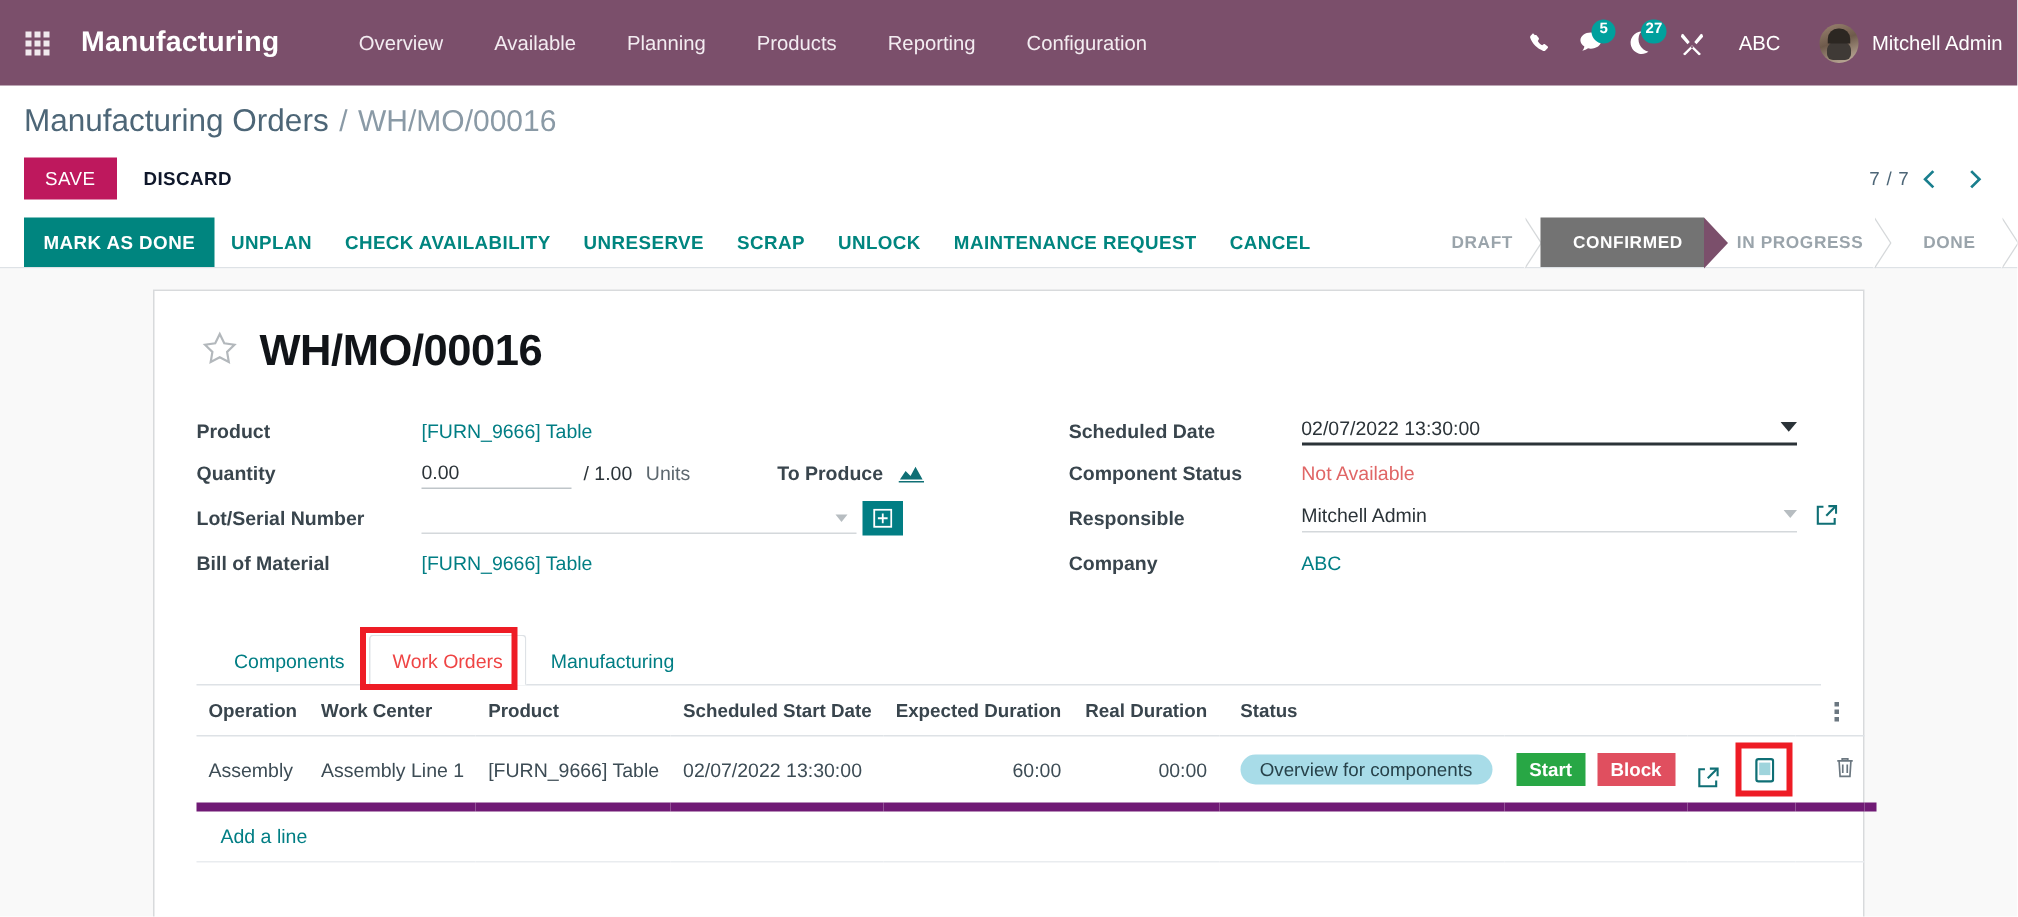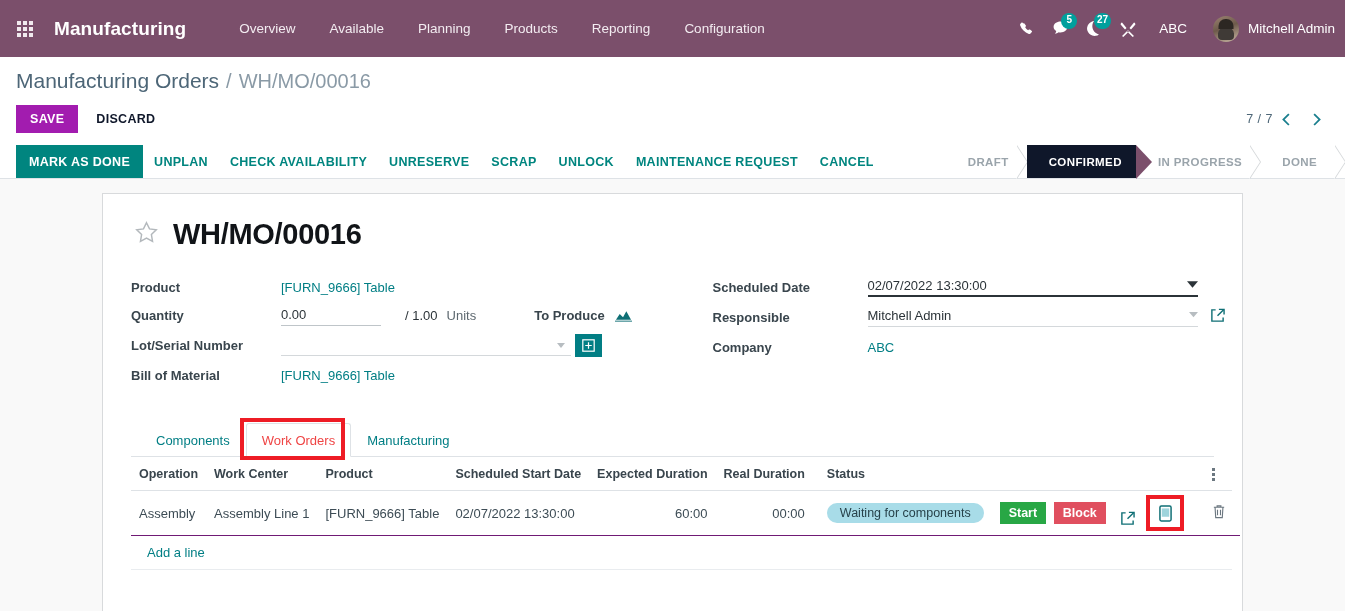--- a/index.html
+++ b/index.html
@@ -93,22 +93,22 @@
     font-size: 21px; color: #4d6677; cursor: pointer;
   }
   .bc-sep { font-size: 20px; color: #8a9aa6; margin: 0 7px; }
   .bc-cur { font-size: 20px; color: #8a9aa6; }
 
   .btn-row {
     display: flex; align-items: center; padding: 10px 0 12px 0;
     position: relative;
   }
   .btn-save {
-    background: #a21caf; color: #fff; border: none;
-    font-size: 12.5px; font-weight: bold; letter-spacing: .3px;
+    background: #be185d; color: #fff; border: none;
+    font-size: 12.5px; font-weight: normal; letter-spacing: .3px;
     padding: 7px 14px; cursor: pointer;
   }
   .btn-discard {
     background: none; border: none; color: #0f172a;
     font-size: 12.5px; font-weight: bold; letter-spacing: .3px;
     padding: 7px 14px; cursor: pointer; margin-left: 4px;
   }
   .pager {
     margin-left: auto; display: flex; align-items: center;
     font-size: 12.5px; color: #4d6677;
@@ -151,21 +151,21 @@
   }
   .st:not(.active)::before {
     content: ""; position: absolute; right: 0px; top: 50%;
     transform: translateY(-50%);
     border-left: 11px solid #ffffff;
     border-top: 17px solid transparent;
     border-bottom: 17px solid transparent;
     z-index: 2;
   }
   .st.active {
-    background: #0f172a; color: #ffffff; z-index: 3;
+    background: #737373; color: #ffffff; z-index: 3;
     padding-right: 14px;
   }
   .st.active::after {
     content: ""; position: absolute; right: -16px; top: 0;
     border-left: 16px solid #7b4f6b;
     border-top: 17px solid transparent;
     border-bottom: 17px solid transparent;
     z-index: 3;
   }
   .st.first { padding-left: 26px; }
@@ -202,21 +202,21 @@
   .link { color: #017e84; cursor: pointer; font-size: 13px; }
   .danger { color: #e06666; font-size: 13px; }
 
   .inp-under {
     border: none; border-bottom: 1px solid #bfc5c9;
     background: transparent; font-family: inherit;
     font-size: 13px; color: #2b3338; padding: 2px 0 3px 0;
     outline: none;
   }
   .qty-in { width: 100px; }
-  .qty-rest { font-size: 13px; color: #2b3338; margin-left: 24px; }
+  .qty-rest { font-size: 13px; color: #2b3338; margin-left: 8px; }
   .qty-units { font-size: 13px; color: #5d686f; margin-left: 9px; }
   .to-produce {
     font-size: 13px; font-weight: bold; color: #39454d;
     margin-left: 58px; display: flex; align-items: center;
   }
   .lot-wrap { display: flex; align-items: center; width: 100%; }
   .lot-in {
     width: 290px; border-bottom: 1px solid #d4d8db;
     height: 22px; display: block;
   }
@@ -265,21 +265,21 @@
 
   table.lines { width: 100%; border-collapse: collapse; }
   table.lines th {
     font-size: 12.5px; font-weight: bold; color: #39454d;
     text-align: left; padding: 10px 8px 9px 8px;
     border-bottom: 1px solid #dee2e6; white-space: nowrap;
   }
   table.lines th.num, table.lines td.num { text-align: right; }
   table.lines td {
     font-size: 13px; color: #3d4c55; padding: 8px;
-    border-bottom: 1px solid #701a75; white-space: nowrap;
+    border-bottom: 6px solid #701a75; white-space: nowrap;
   }
   .opt-th { width: 22px; padding-right: 0 !important; }
   .dots-v {
     display: flex; flex-direction: column; gap: 2px;
     align-items: center; cursor: pointer;
   }
   .dots-v i { width: 3px; height: 3px; background: #6b7780; display: block; }
   .pill {
     display: inline-block; background: #a8dce8; color: #27424a;
     font-size: 12.5px; border-radius: 11px; padding: 3px 13px;
@@ -480,20 +480,26 @@
             <span>02/07/2022 13:30:00</span>
             <span style="display:inline-flex;">
               <svg width="11" height="8" viewBox="0 0 12 8">
                     <path d="M0 0h12L6 7z" fill="#2b3338"></path>
                   </svg>
             </span>
           </span>
         </div>
       </div>
 
+      <div class="frow">
+        <div class="flabel">Component Status</div>
+        <div class="fval">
+              <span class="danger">Not Available</span>
+            </div>
+      </div>
 
       <div class="frow" style="min-height:32px;">
         <div class="flabel">Responsible</div>
         <div class="fval">
           <span class="resp-in">
             <span>Mitchell Admin</span>
             <span style="display:inline-flex;">
               <svg width="9" height="6" viewBox="0 0 12 8">
                     <path d="M0 0h12L6 7z" fill="#b7bdc1"></path>
                   </svg>
@@ -549,21 +555,21 @@
       </thead>
       <tbody>
         <tr>
           <td>Assembly</td>
           <td>Assembly Line 1</td>
           <td>[FURN_9666] Table</td>
           <td>02/07/2022 13:30:00</td>
           <td class="num">60:00</td>
           <td class="num">00:00</td>
           <td style="padding-left:14px;">
-            <span class="pill">Waiting for components</span>
+            <span class="pill">Overview for components</span>
           </td>
           <td style="white-space:nowrap;">
             <button class="btn-start">Start</button>
             <button class="btn-block">Block</button>
           </td>
           <td class="icon-cell" style="white-space:nowrap;">
             <span style="display:inline-flex;vertical-align:middle;margin-right:12px;">
               <svg width="15" height="15" viewBox="0 0 16 16">
                     <path d="M6 2H2v12h12v-4" fill="none" stroke="#0f6f75" stroke-width="1.5"></path>
                     <path d="M9.5 1.5H15V7" fill="none" stroke="#0f6f75" stroke-width="1.5"></path>

